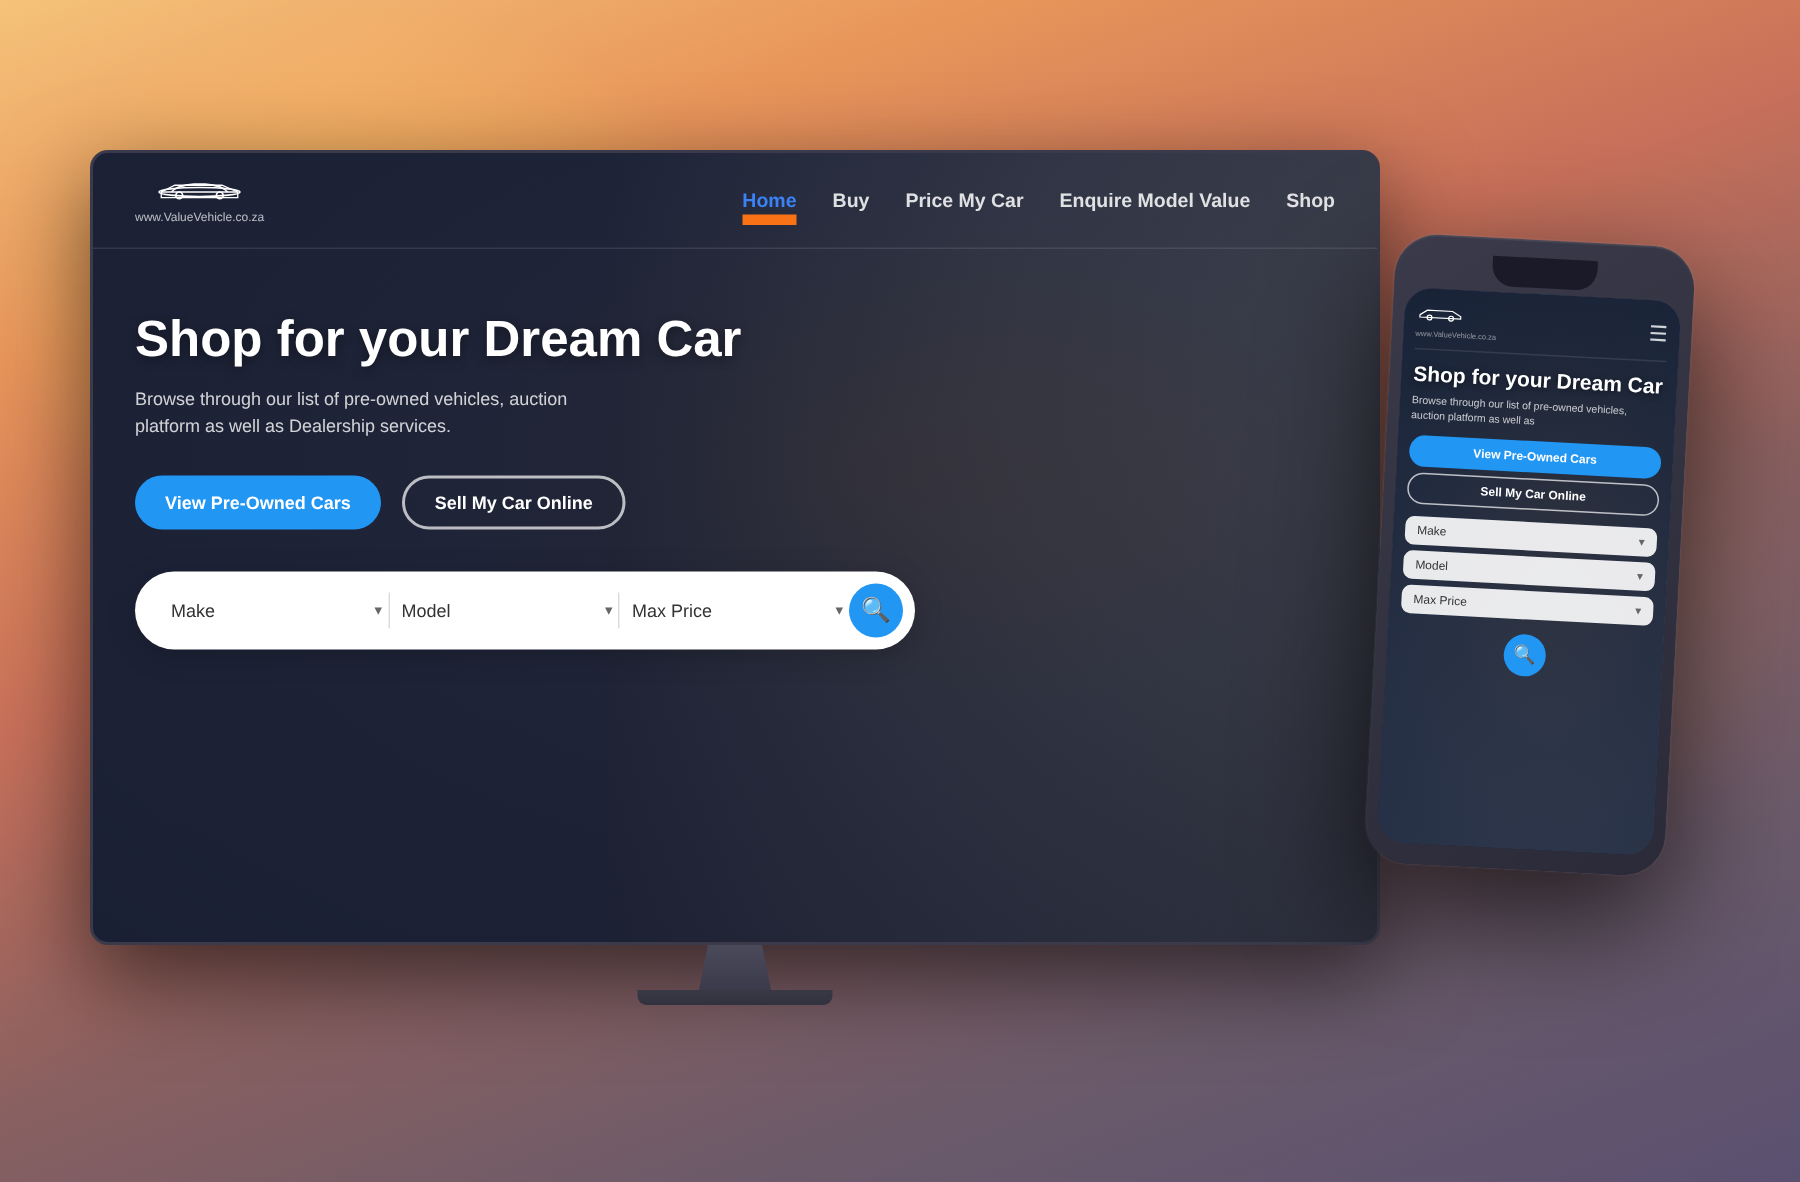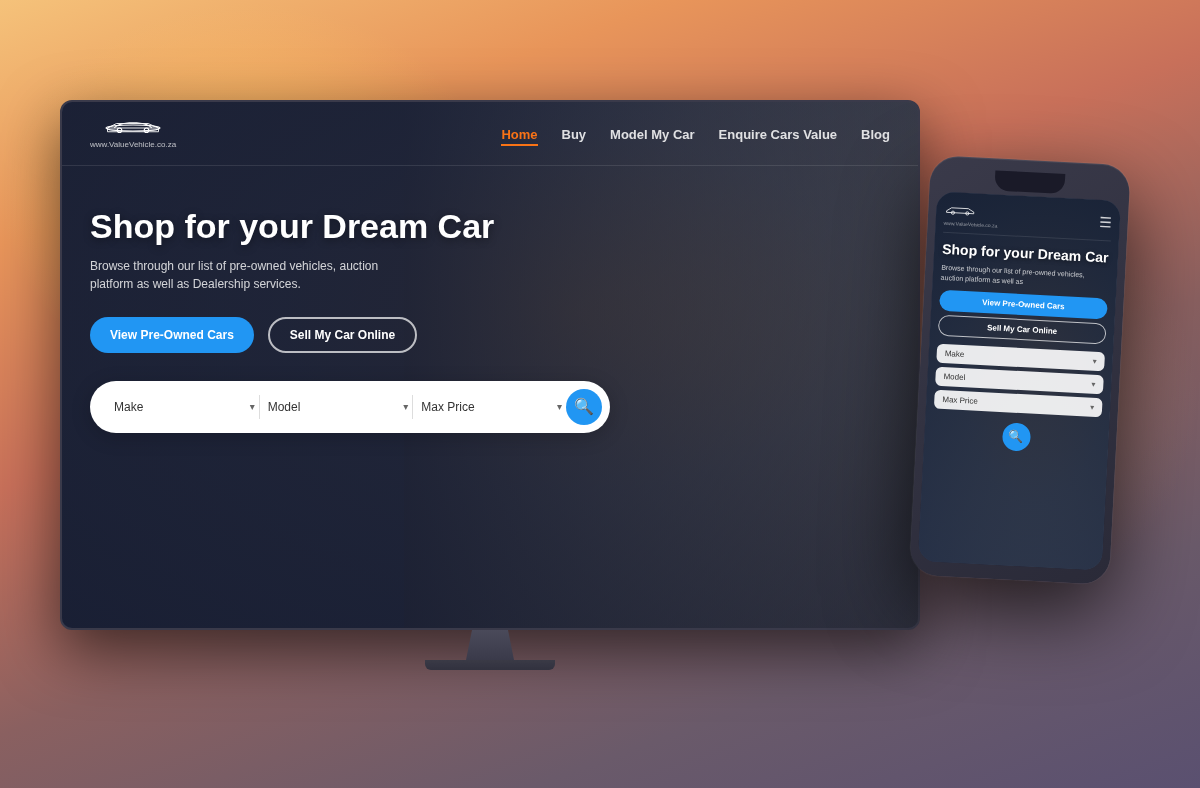--- a/index.html
+++ b/index.html
@@ -144,23 +144,23 @@
     }
 
     .nav-links li a {
       color: rgba(255,255,255,0.85);
       text-decoration: none;
       font-size: 13px;
       font-weight: 700;
     }
 
     .nav-links li.active a {
-      color: #f97316;
+      color: #3b82f6;
       font-weight: 600;
-      border-bottom: 2px solid #f97316;
+      border-bottom: 7px solid #f97316;
       padding-bottom: 2px;
     }
 
     
     .hero {
       flex: 1;
       padding: 40px 28px 20px;
       display: flex;
       flex-direction: column;
       justify-content: flex-start;
@@ -500,27 +500,27 @@
           <span class="logo-url">www.ValueVehicle.co.za</span>
         </div>
         <ul class="nav-links">
           <li class="active">
             <a href="#">Home</a>
           </li>
           <li>
             <a href="#">Buy</a>
           </li>
           <li>
-            <a href="#">Model My Car</a>
+            <a href="#">Price My Car</a>
           </li>
           <li>
-            <a href="#">Enquire Cars Value</a>
+            <a href="#">Enquire Model Value</a>
           </li>
           <li>
-            <a href="#">Blog</a>
+            <a href="#">Shop</a>
           </li>
         </ul>
       </nav>
 
       <div class="hero">
         <h1 class="hero-title">Shop for your Dream Car</h1>
         <p class="hero-subtitle">Browse through our list of pre-owned vehicles, auction platform as well as Dealership services.</p>
         <div class="hero-buttons">
           <button class="btn-primary">View Pre-Owned Cars</button>
           <button class="btn-outline">Sell My Car Online</button>

